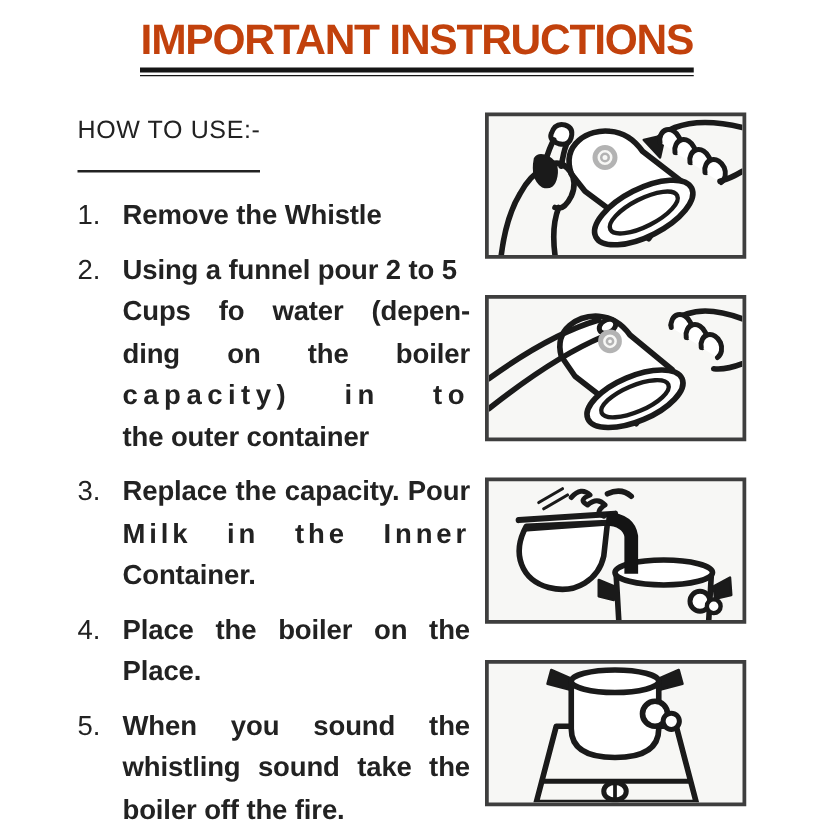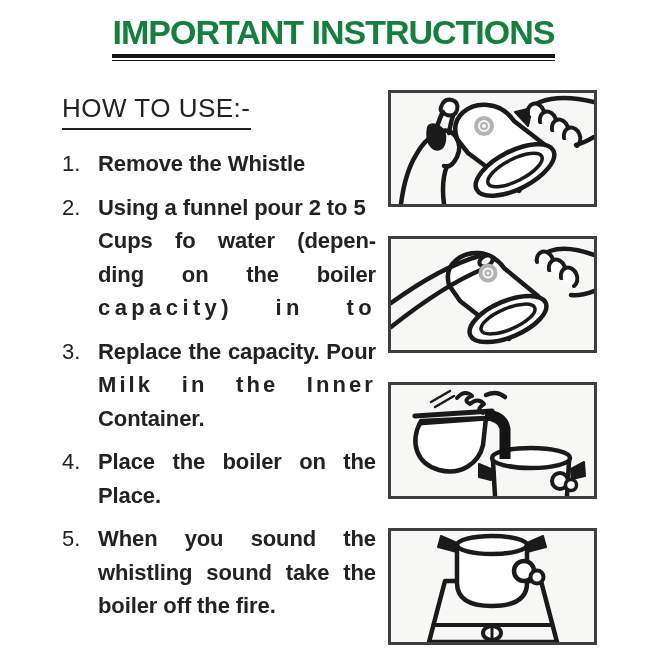--- a/index.html
+++ b/index.html
@@ -4,30 +4,30 @@
 <style>
   html,body{margin:0;padding:0;background:#ffffff;}
   .page{
     position:relative;width:667px;height:667px;background:#ffffff;
     font-family:"Liberation Sans",sans-serif;color:#1f1f1f;overflow:hidden;
   }
   
   .title-wrap{position:absolute;top:14px;left:0;width:667px;text-align:center;}
   .title-inner{display:inline-block;}
   .page-title{
-    font-size:34px;font-weight:700;letter-spacing:-1px;color:#15803d;
+    font-size:34px;font-weight:700;letter-spacing:-1px;color:#c2410c;
     white-space:nowrap;line-height:1.1;
   }
   .title-bar-thick{height:4px;background:#151515;margin-top:3px;}
   .title-bar-thin{height:1px;background:#151515;margin-top:2px;}
   
   .left-col{position:absolute;left:62px;top:93px;width:320px;}
   .section-heading{
-    display:inline-block;font-size:26px;font-weight:400;color:#222;
-    border-bottom:2px solid #222;padding-bottom:4px;margin-bottom:15px;
+    display:inline-block;font-size:20px;font-weight:400;color:#222;
+    border-bottom:2px solid #222;padding-bottom:20px;margin-bottom:15px;
     letter-spacing:0.5px;white-space:nowrap;
   }
   .steps{margin-top:2px;}
   .step{display:flex;margin-bottom:10px;}
   .step-number{
     width:36px;flex:0 0 36px;font-size:22px;line-height:33.5px;color:#222;
   }
   .step-body{width:278px;flex:0 0 278px;}
   .step-line{
     font-size:22px;line-height:33.5px;color:#222;letter-spacing:-0.1px;
@@ -72,20 +72,21 @@
         </div>
       </div>
 
       <div class="step">
         <div class="step-number">2.</div>
         <div class="step-body">
           <div class="step-line">Using a funnel pour 2 to 5</div>
           <div class="step-line jl">Cups fo water (depen-</div>
           <div class="step-line jl">ding on the boiler</div>
           <div class="step-line jl ls2">capacity) in to</div>
+          <div class="step-line">the outer container</div>
         </div>
       </div>
 
       <div class="step">
         <div class="step-number">3.</div>
         <div class="step-body">
           <div class="step-line jl">Replace the capacity. Pour</div>
           <div class="step-line jl ls1">Milk in the Inner</div>
           <div class="step-line">Container.</div>
         </div>

